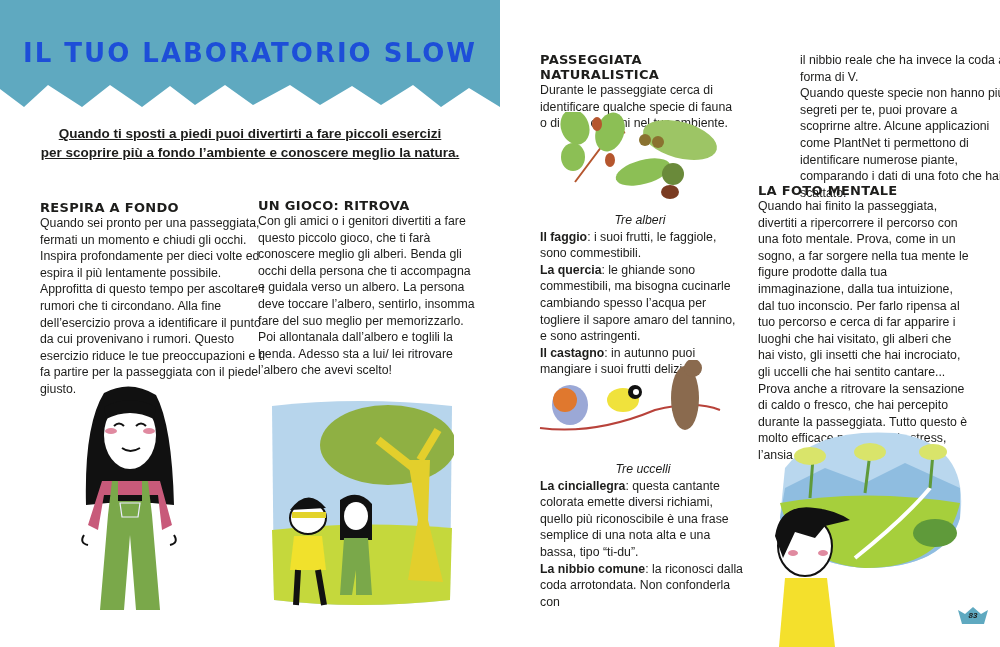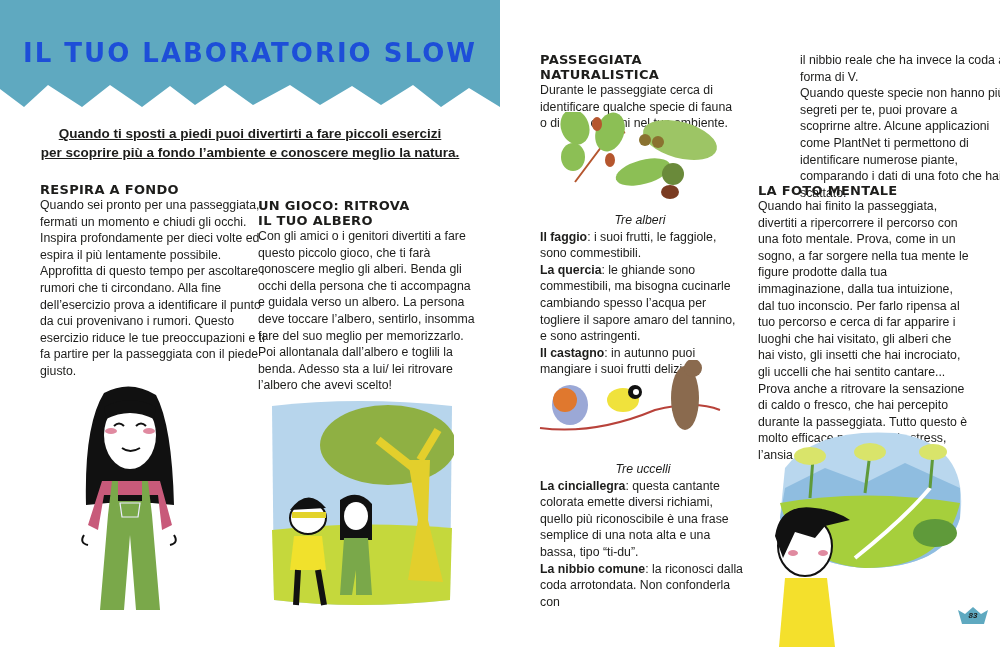--- a/index.html
+++ b/index.html
@@ -25,28 +25,27 @@
     <polygon fill="#5FA9C0" points="0,0 500,0 500,107 469,88 441,107 413,85 381,105 352,86 320,105 290,85 253,105 225,85 195,105 170,86 142,107 110,85 82,107 48,85 24,107 0,89"></polygon>
   </svg>
   <div class="banner-title">IL TUO LABORATORIO SLOW</div>
 </div>
 
 <div class="intro">
   <div>Quando ti sposti a piedi puoi divertirti a fare piccoli esercizi</div>
   <div>per scoprire più a fondo l’ambiente e conoscere meglio la natura.</div>
 </div>
 
-<div class="sec" style="left:40px;top:182px;width:230px;">
+<div class="sec" style="left:40px;top:200px;width:230px;">
   <h2>RESPIRA A FONDO</h2>
   <p>Quando sei pronto per una passeggiata, fermati un momento e chiudi gli occhi. Inspira profondamente per dieci volte ed espira il più lentamente possibile. Approfitta di questo tempo per ascoltare i rumori che ti circondano. Alla fine dell’esercizio prova a identificare il punto da cui provenivano i rumori. Questo esercizio riduce le tue preoccupazioni e ti fa partire per la passeggiata con il piede giusto.</p>
 </div>
 
 <div class="sec" style="left:258px;top:198px;width:218px;">
   <h2>UN GIOCO: RITROVA</h2>
-  <h2>IL TUO ALBERO</h2>
   <p>Con gli amici o i genitori divertiti a fare questo piccolo gioco, che ti farà conoscere meglio gli alberi. Benda gli occhi della persona che ti accompagna e guidala verso un albero. La persona deve toccare l’albero, sentirlo, insomma fare del suo meglio per memorizzarlo. Poi allontanala dall’albero e toglili la benda. Adesso sta a lui/ lei ritrovare l’albero che avevi scelto!</p>
 </div>
 
 <div class="illus" style="left:74px;top:385px;width:112px;height:230px;">
   <svg width="112" height="230" viewBox="0 0 112 230">
     <path d="M30,8 Q56,-6 82,10 Q98,40 100,120 L78,118 L34,118 L12,120 Q10,40 30,8Z" fill="#111"></path>
     <ellipse cx="56" cy="50" rx="26" ry="34" fill="#fff"></ellipse>
     <path d="M30,22 Q56,8 82,22 L80,34 Q56,22 32,34Z" fill="#111"></path>
     <ellipse cx="37" cy="46" rx="6" ry="3" fill="#e08aa0"></ellipse>
     <ellipse cx="75" cy="46" rx="6" ry="3" fill="#e08aa0"></ellipse>

